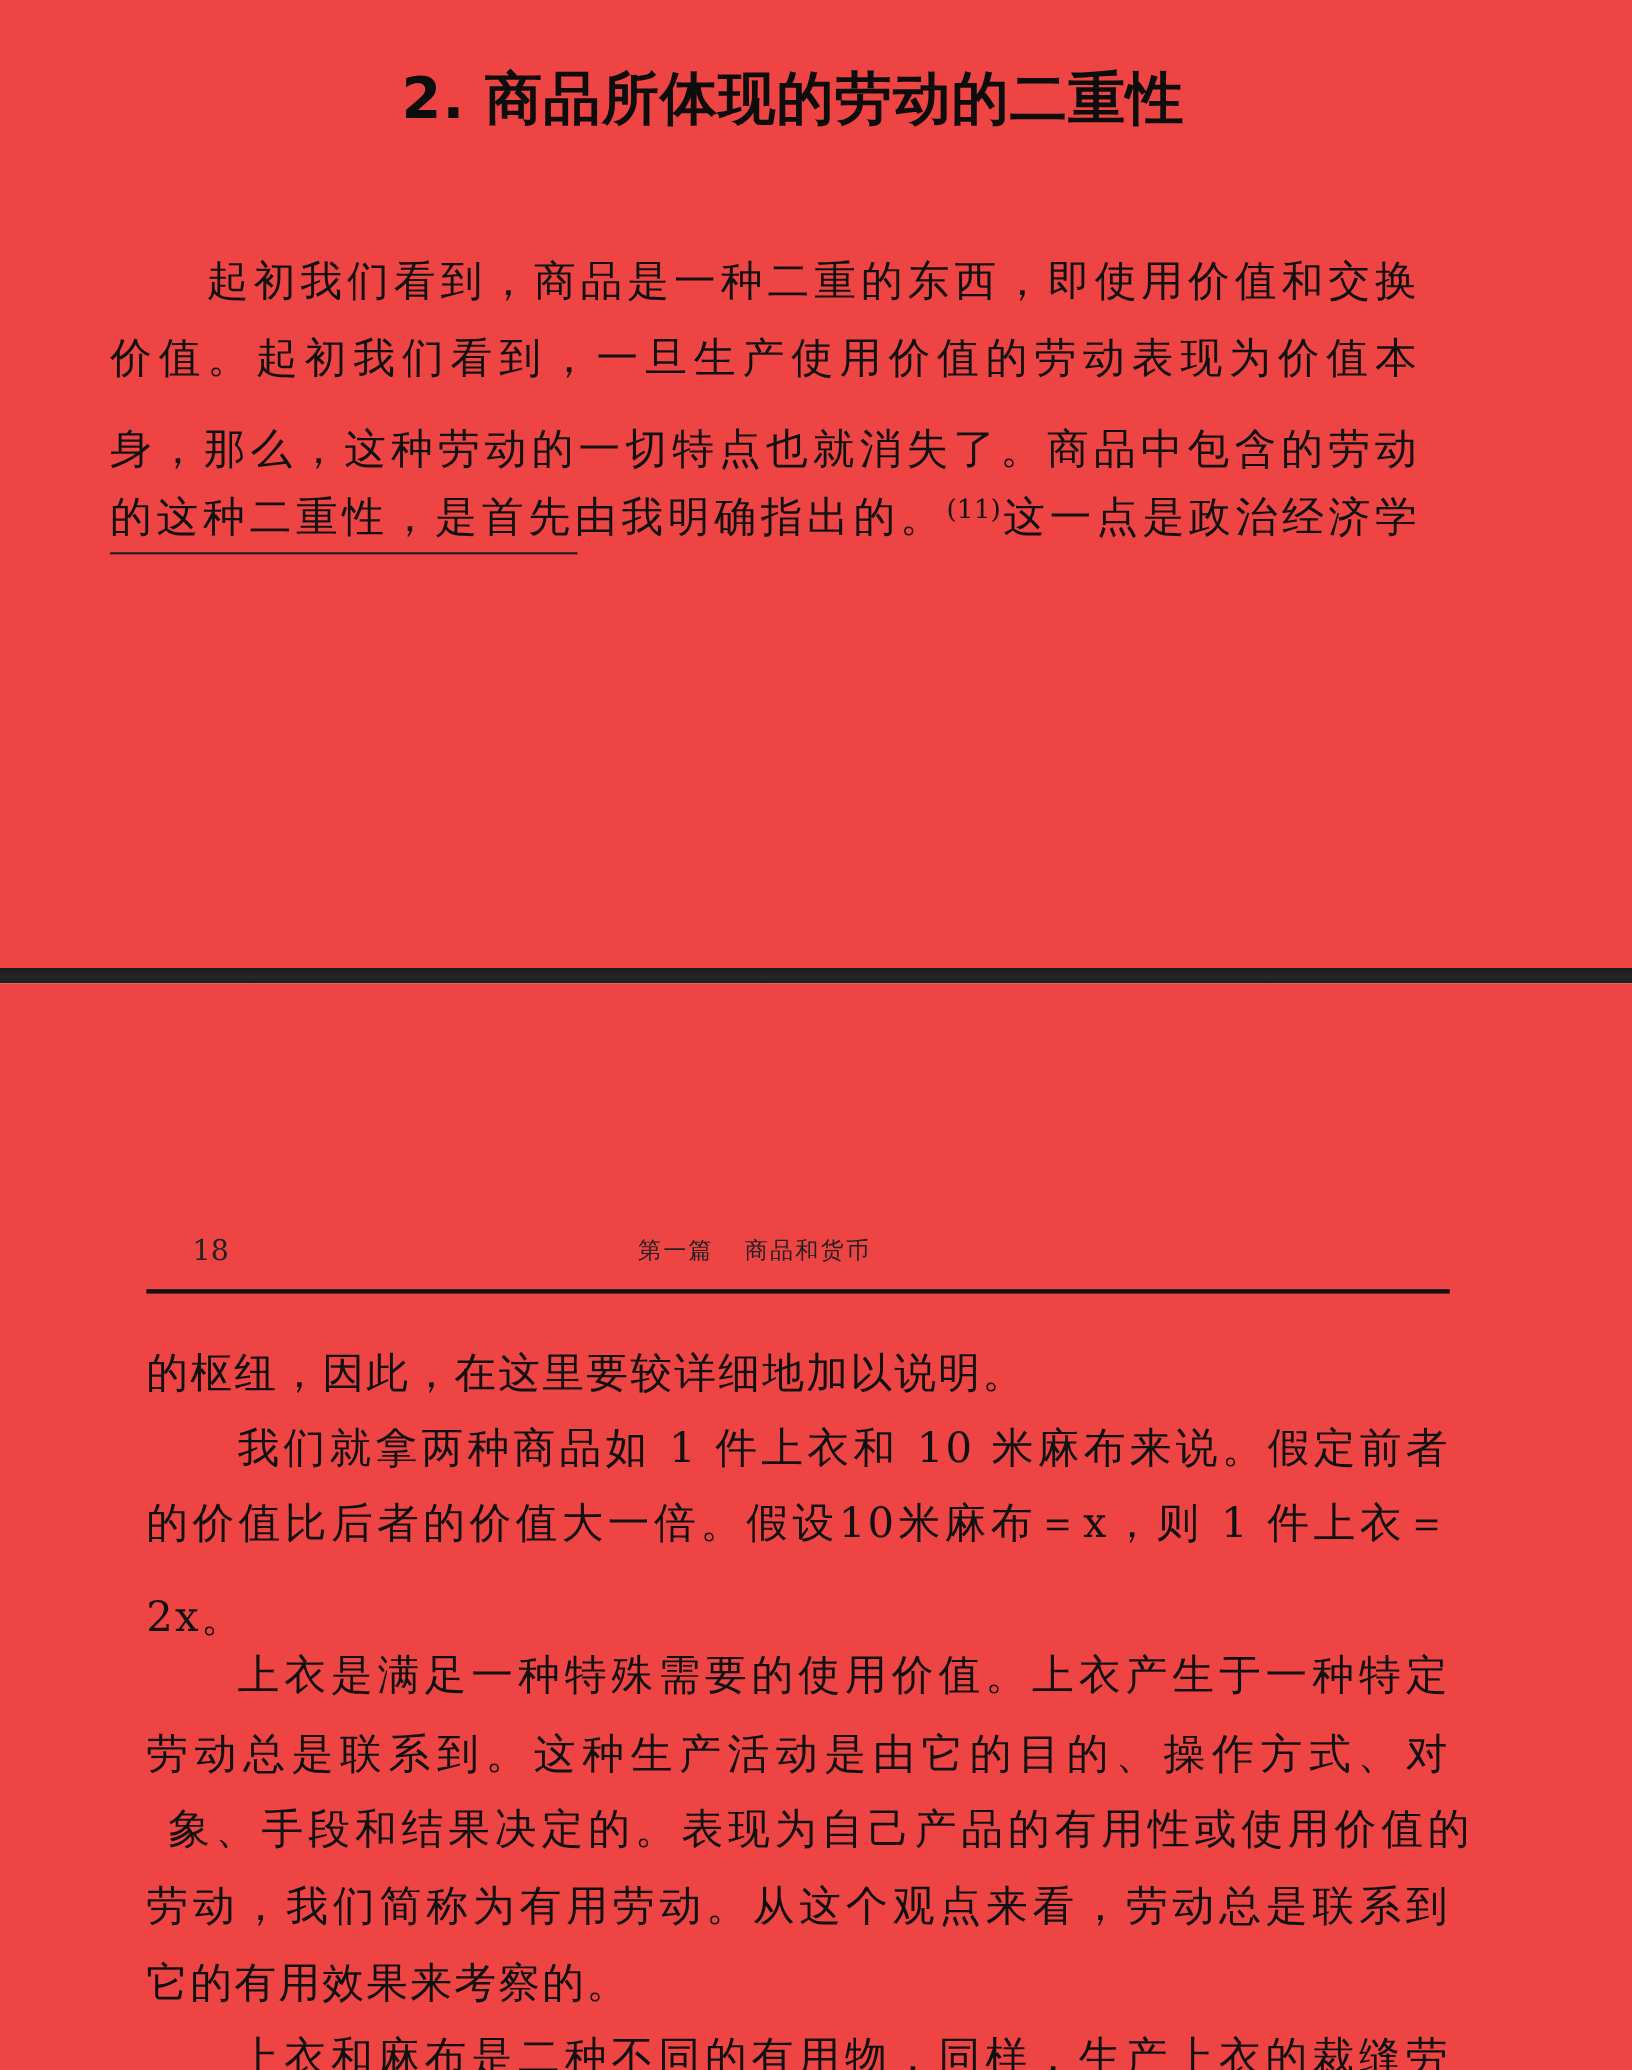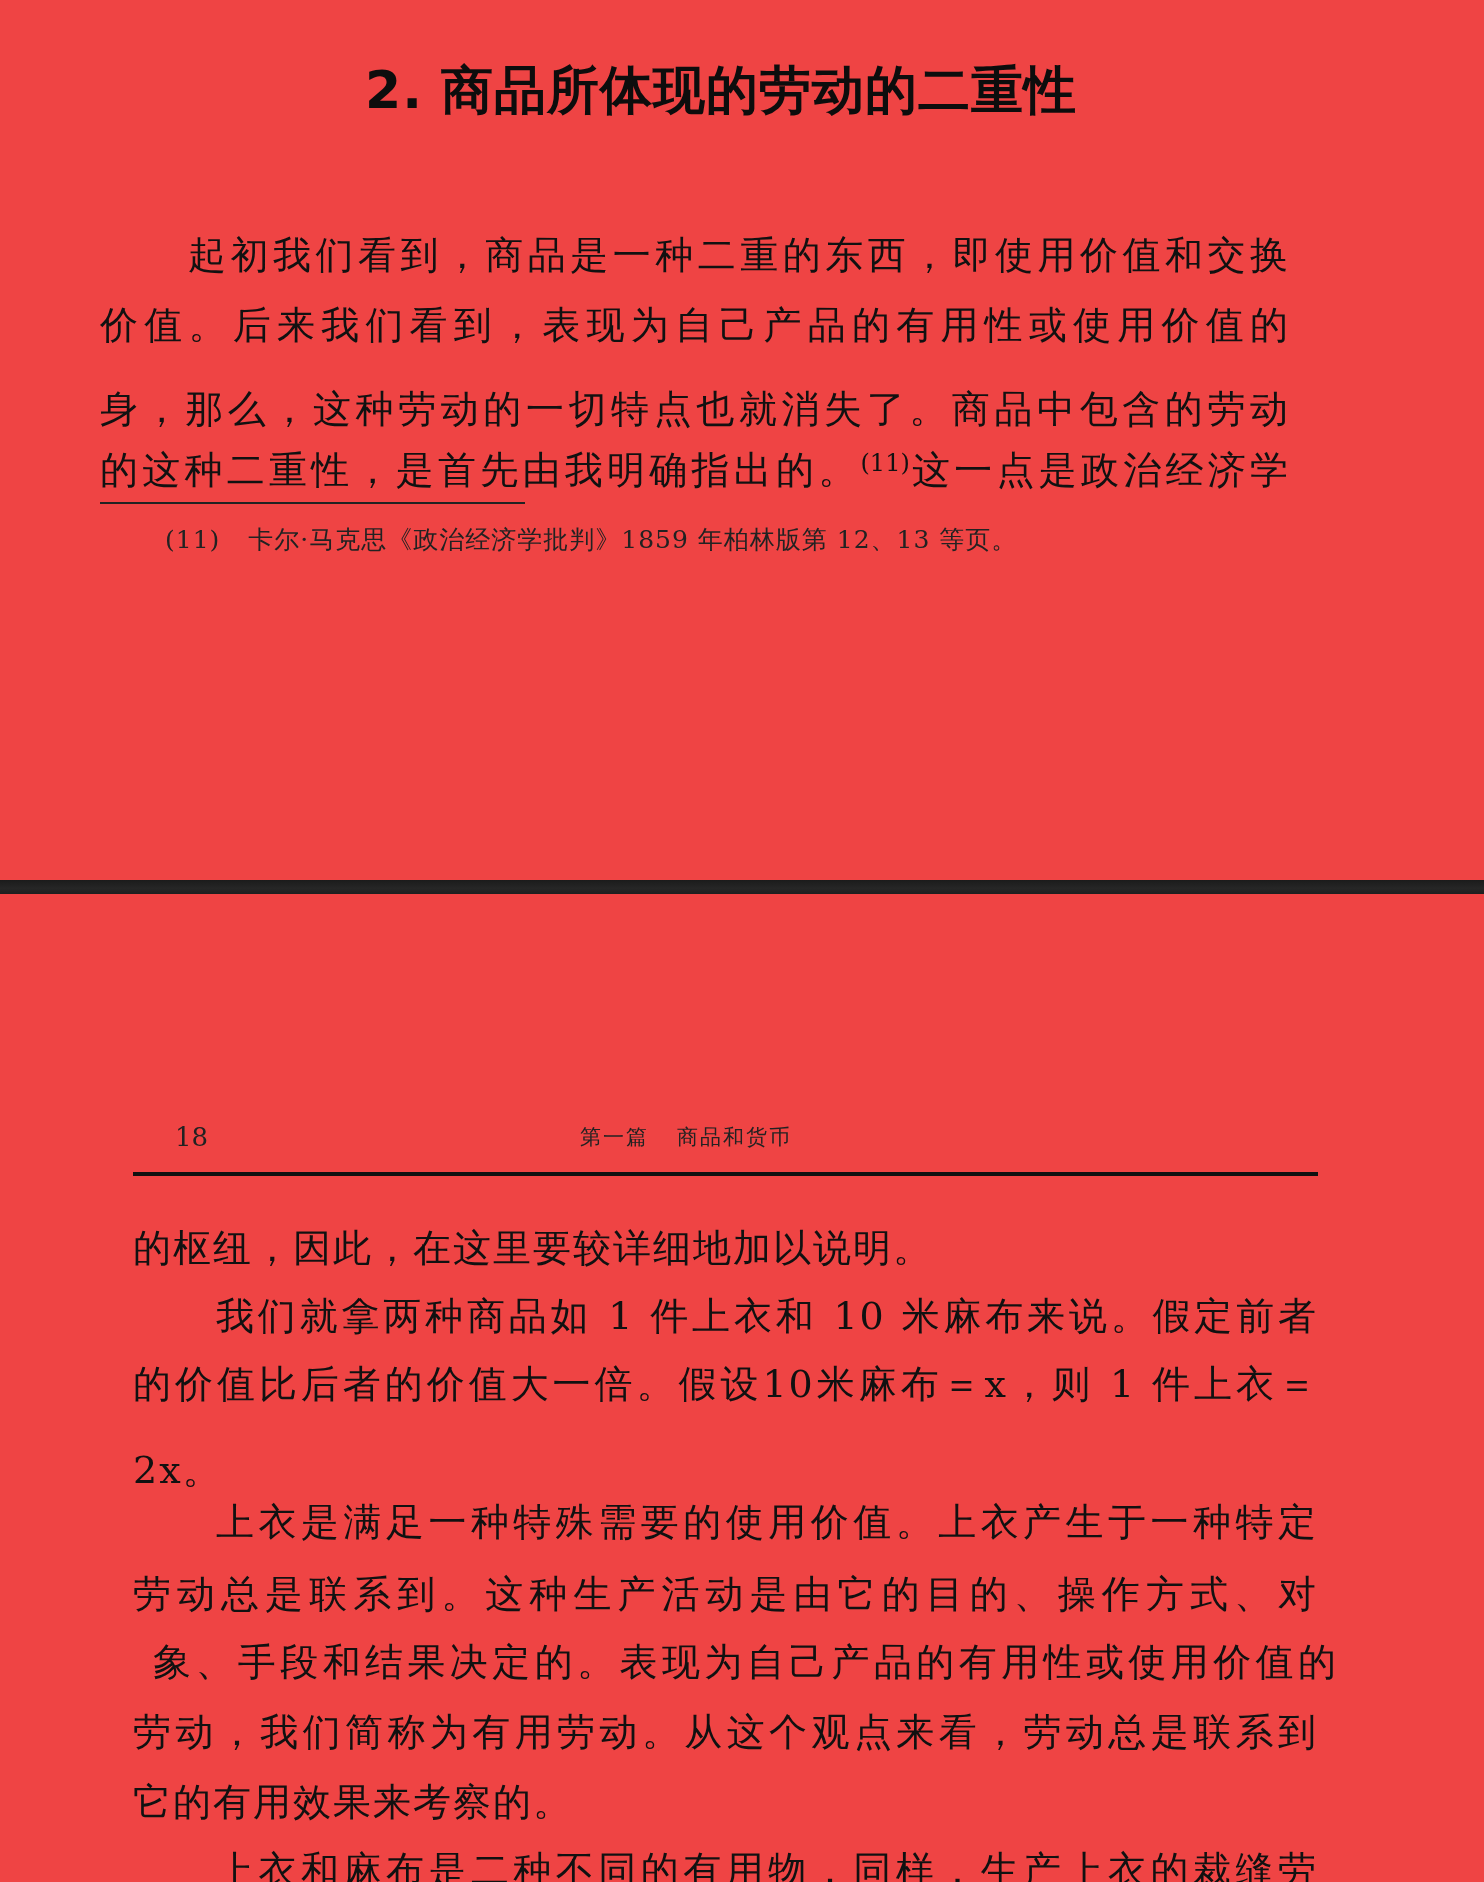--- a/index.html
+++ b/index.html
@@ -133,29 +133,26 @@
 </head>
 <body>
 
 <div class="page" id="page-top">
   <div class="title">
     <span class="num">2.</span><span>商品所体现的劳动的二重性</span>
   </div>
 
   <div class="top-body">
     <div class="body-line justify l1">起初我们看到，商品是一种二重的东西，即使用价值和交换</div>
-    <div class="body-line justify l2">价值。后来我们看到，表现为自己产品的有用性或使用价值的</div>
+    <div class="body-line justify l2">价值。起初我们看到，一旦生产使用价值的劳动表现为价值本</div>
     <div class="body-line justify l3">身，那么，这种劳动的一切特点也就消失了。商品中包含的劳动</div>
     <div class="body-line justify l4"><span>的这种二重性，是首先由我明确指出的。</span><sup class="fnref">(11)</sup><span>这一点是政治经济学</span></div>
   </div>
 
   <div class="fn-rule"></div>
-  <div class="footnote">
-    <span class="fn-num">(11)</span><span>卡尔·马克思《政治经济学批判》1859 年柏林版第 12、13 等页。</span>
-  </div>
 </div>
 
 <div id="page-sep"></div>
 
 <div class="page" id="page-bottom">
   <div class="running-head-page">18</div>
   <div class="running-head-title">
     <span>第一篇</span><span class="sp"></span><span>商品和货币</span>
   </div>
   <div class="head-rule"></div>

